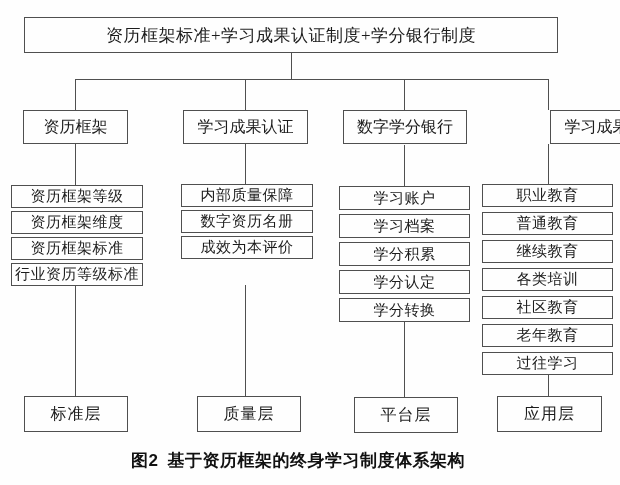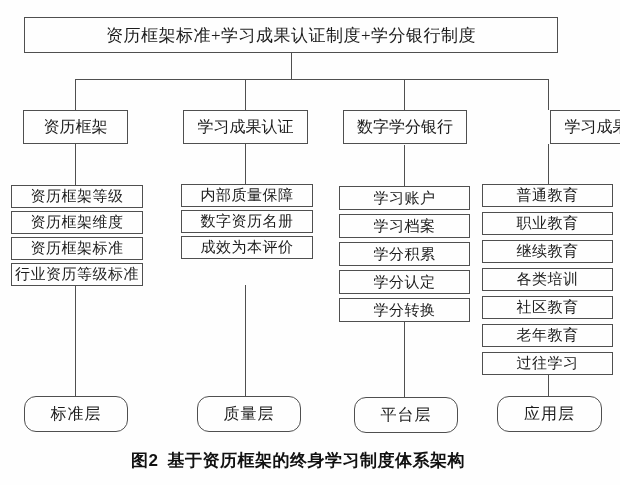--- a/index.html
+++ b/index.html
@@ -9,21 +9,21 @@
     position:absolute;
     border:1px solid #4f4f4f;
     background:#fefefe;
     color:#1c1c1c;
     display:flex;align-items:center;justify-content:center;
     box-sizing:border-box;
     white-space:nowrap;
   }
   .root-box{font-size:17px;letter-spacing:0.5px;}
   .hdr{font-size:16px;}
-  .ftr{font-size:16px;letter-spacing:1px;border-radius:12px;}
+  .ftr{font-size:16px;letter-spacing:1px;}
   .stack{position:absolute;display:flex;flex-direction:column;box-sizing:border-box;align-items:flex-end;}
   .stack .box{position:static;width:100%;font-size:15px;letter-spacing:0.5px;}
   .c1.stack{left:11px;top:185px;width:132px;gap:3px;}
   .c1.stack .box{height:23px;}
   .c2.stack{left:181px;top:184px;width:132px;gap:3px;}
   .c2.stack .box{height:23px;}
   .c3.stack{left:339px;top:186px;width:131px;gap:4px;}
   .c3.stack .box{height:24px;}
   .c4.stack{left:482px;top:184px;width:131px;gap:5px;}
   .c4.stack .box{height:23px;}
@@ -78,22 +78,22 @@
 
   <div class="stack c3">
     <div class="box">学习账户</div>
     <div class="box">学习档案</div>
     <div class="box">学分积累</div>
     <div class="box">学分认定</div>
     <div class="box">学分转换</div>
   </div>
 
   <div class="stack c4">
+    <div class="box">职业教育</div>
     <div class="box">普通教育</div>
-    <div class="box">职业教育</div>
     <div class="box">继续教育</div>
     <div class="box">各类培训</div>
     <div class="box">社区教育</div>
     <div class="box">老年教育</div>
     <div class="box">过往学习</div>
   </div>
 
   <div class="vline" style="left:75px;top:286px;height:110px;"></div>
   <div class="vline" style="left:245px;top:285px;height:111px;"></div>
   <div class="vline" style="left:404px;top:322px;height:75px;"></div>

